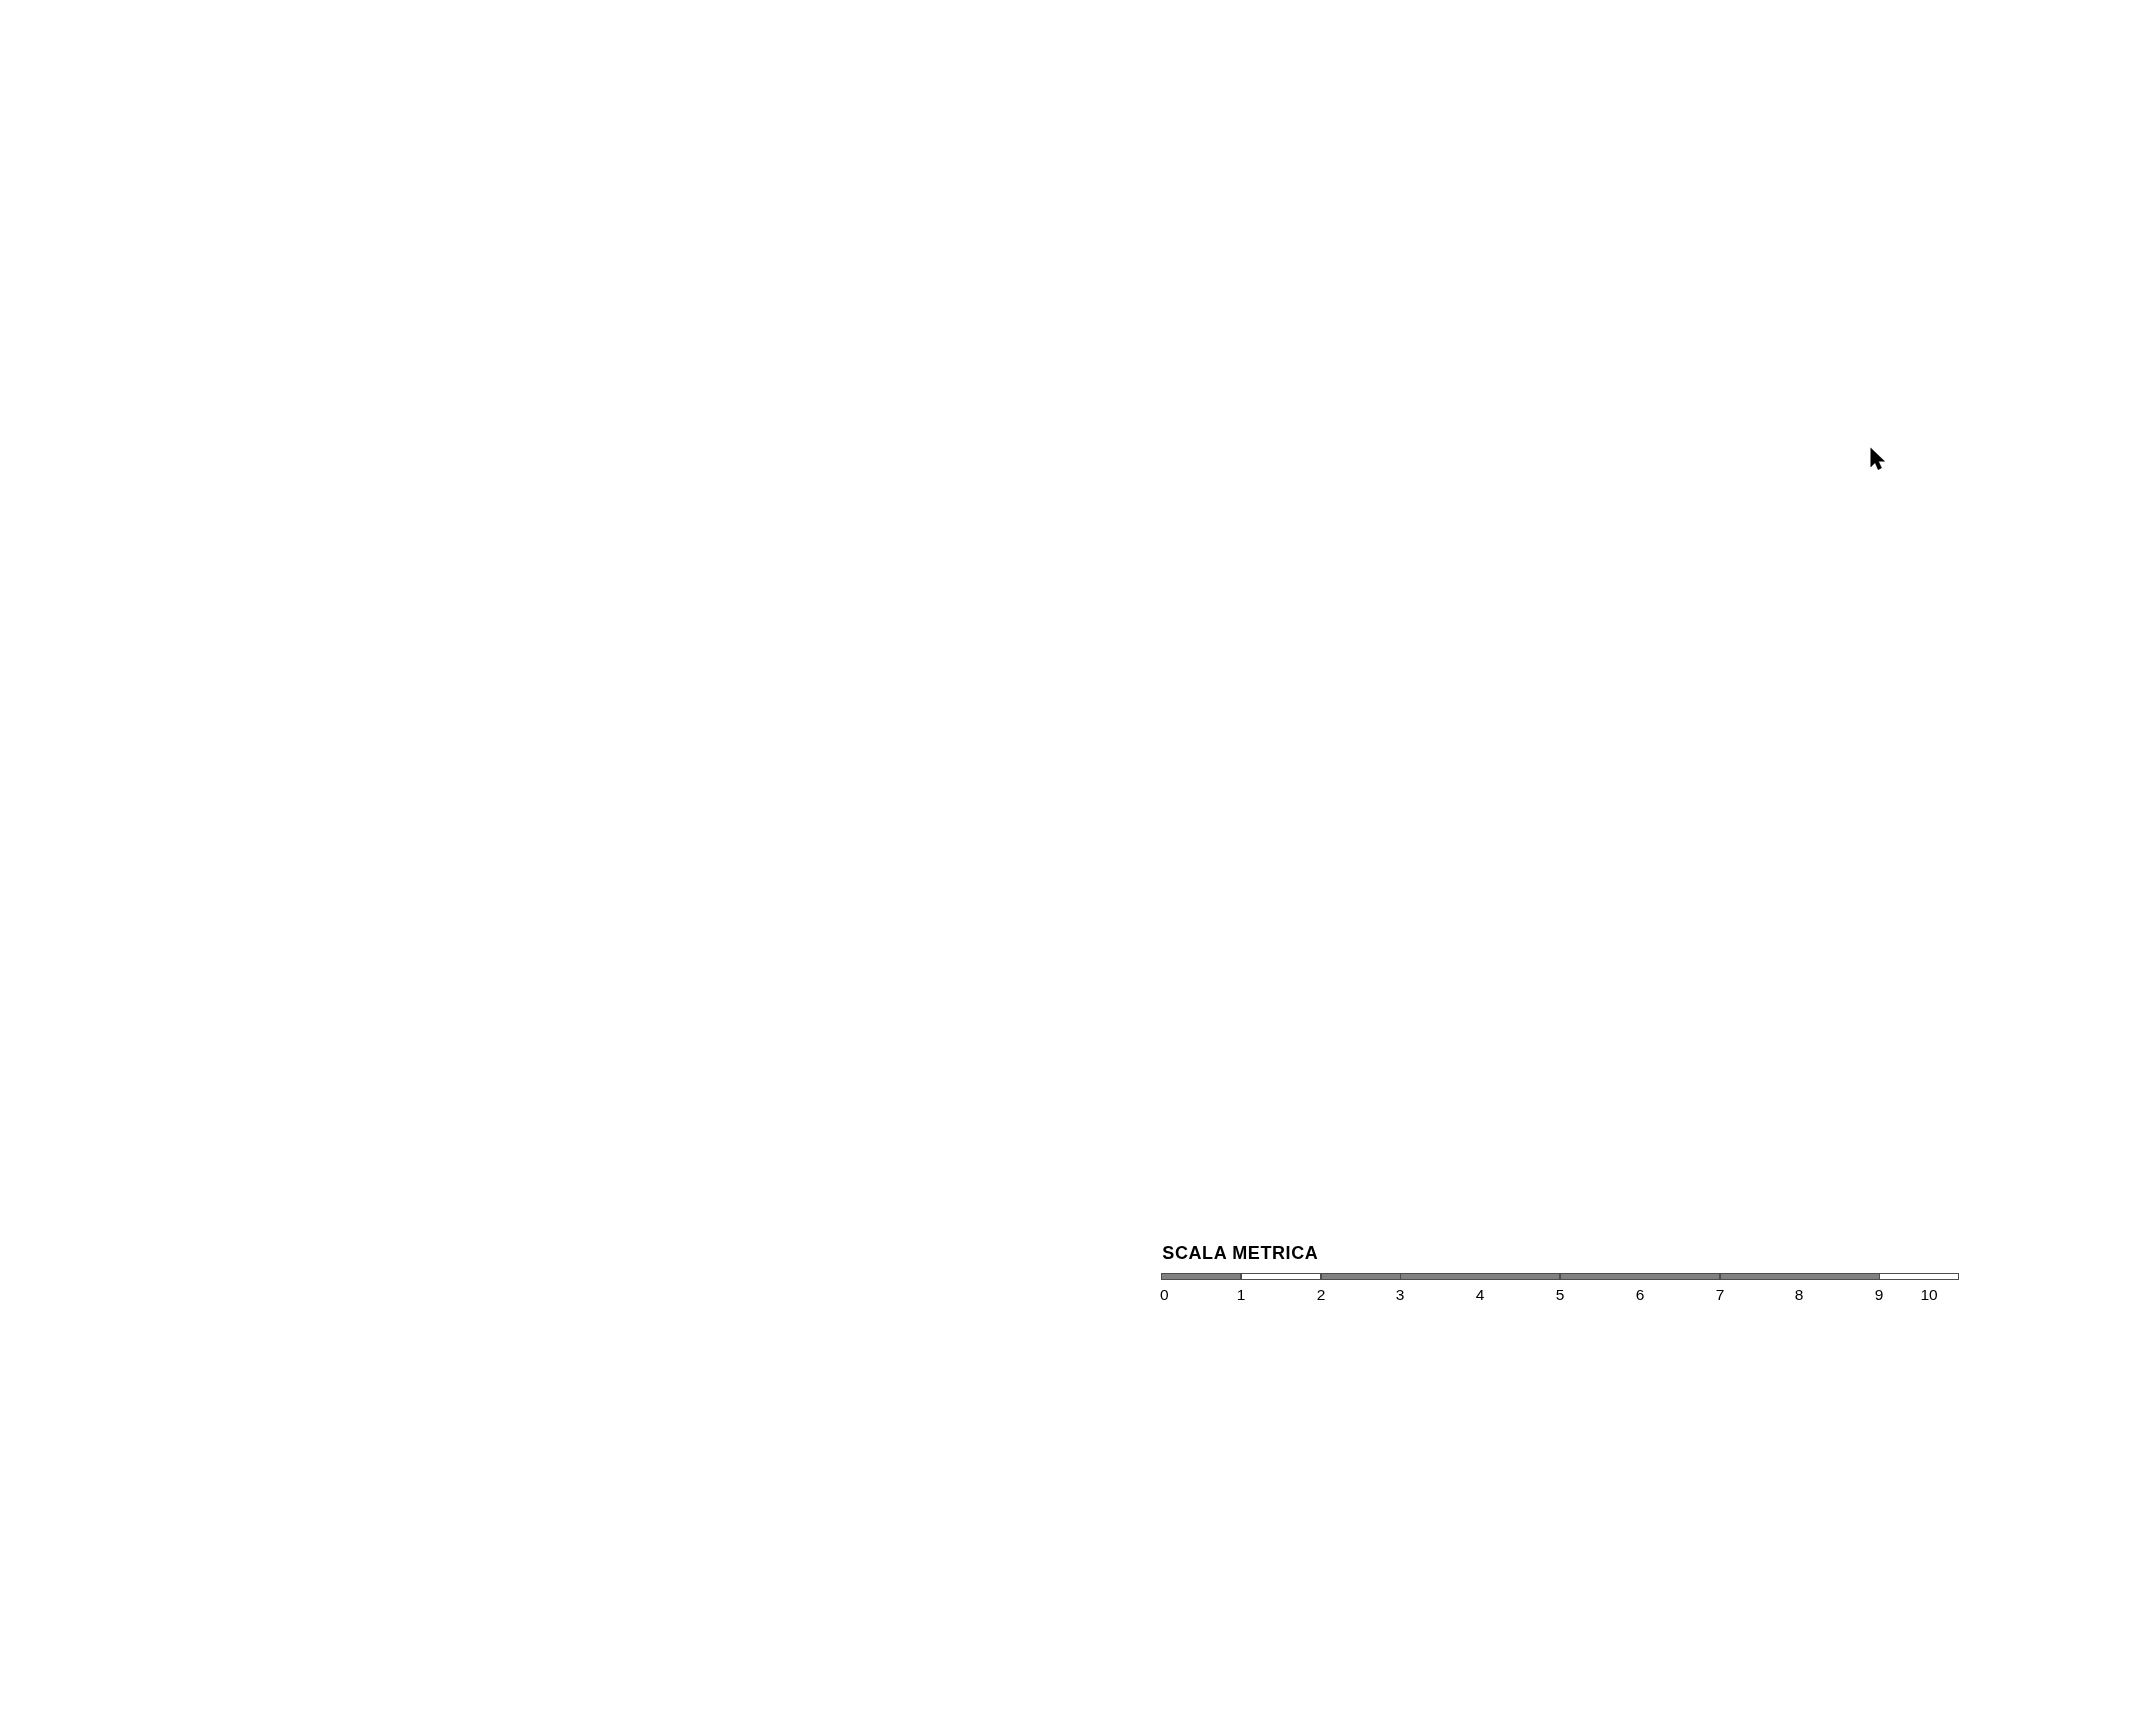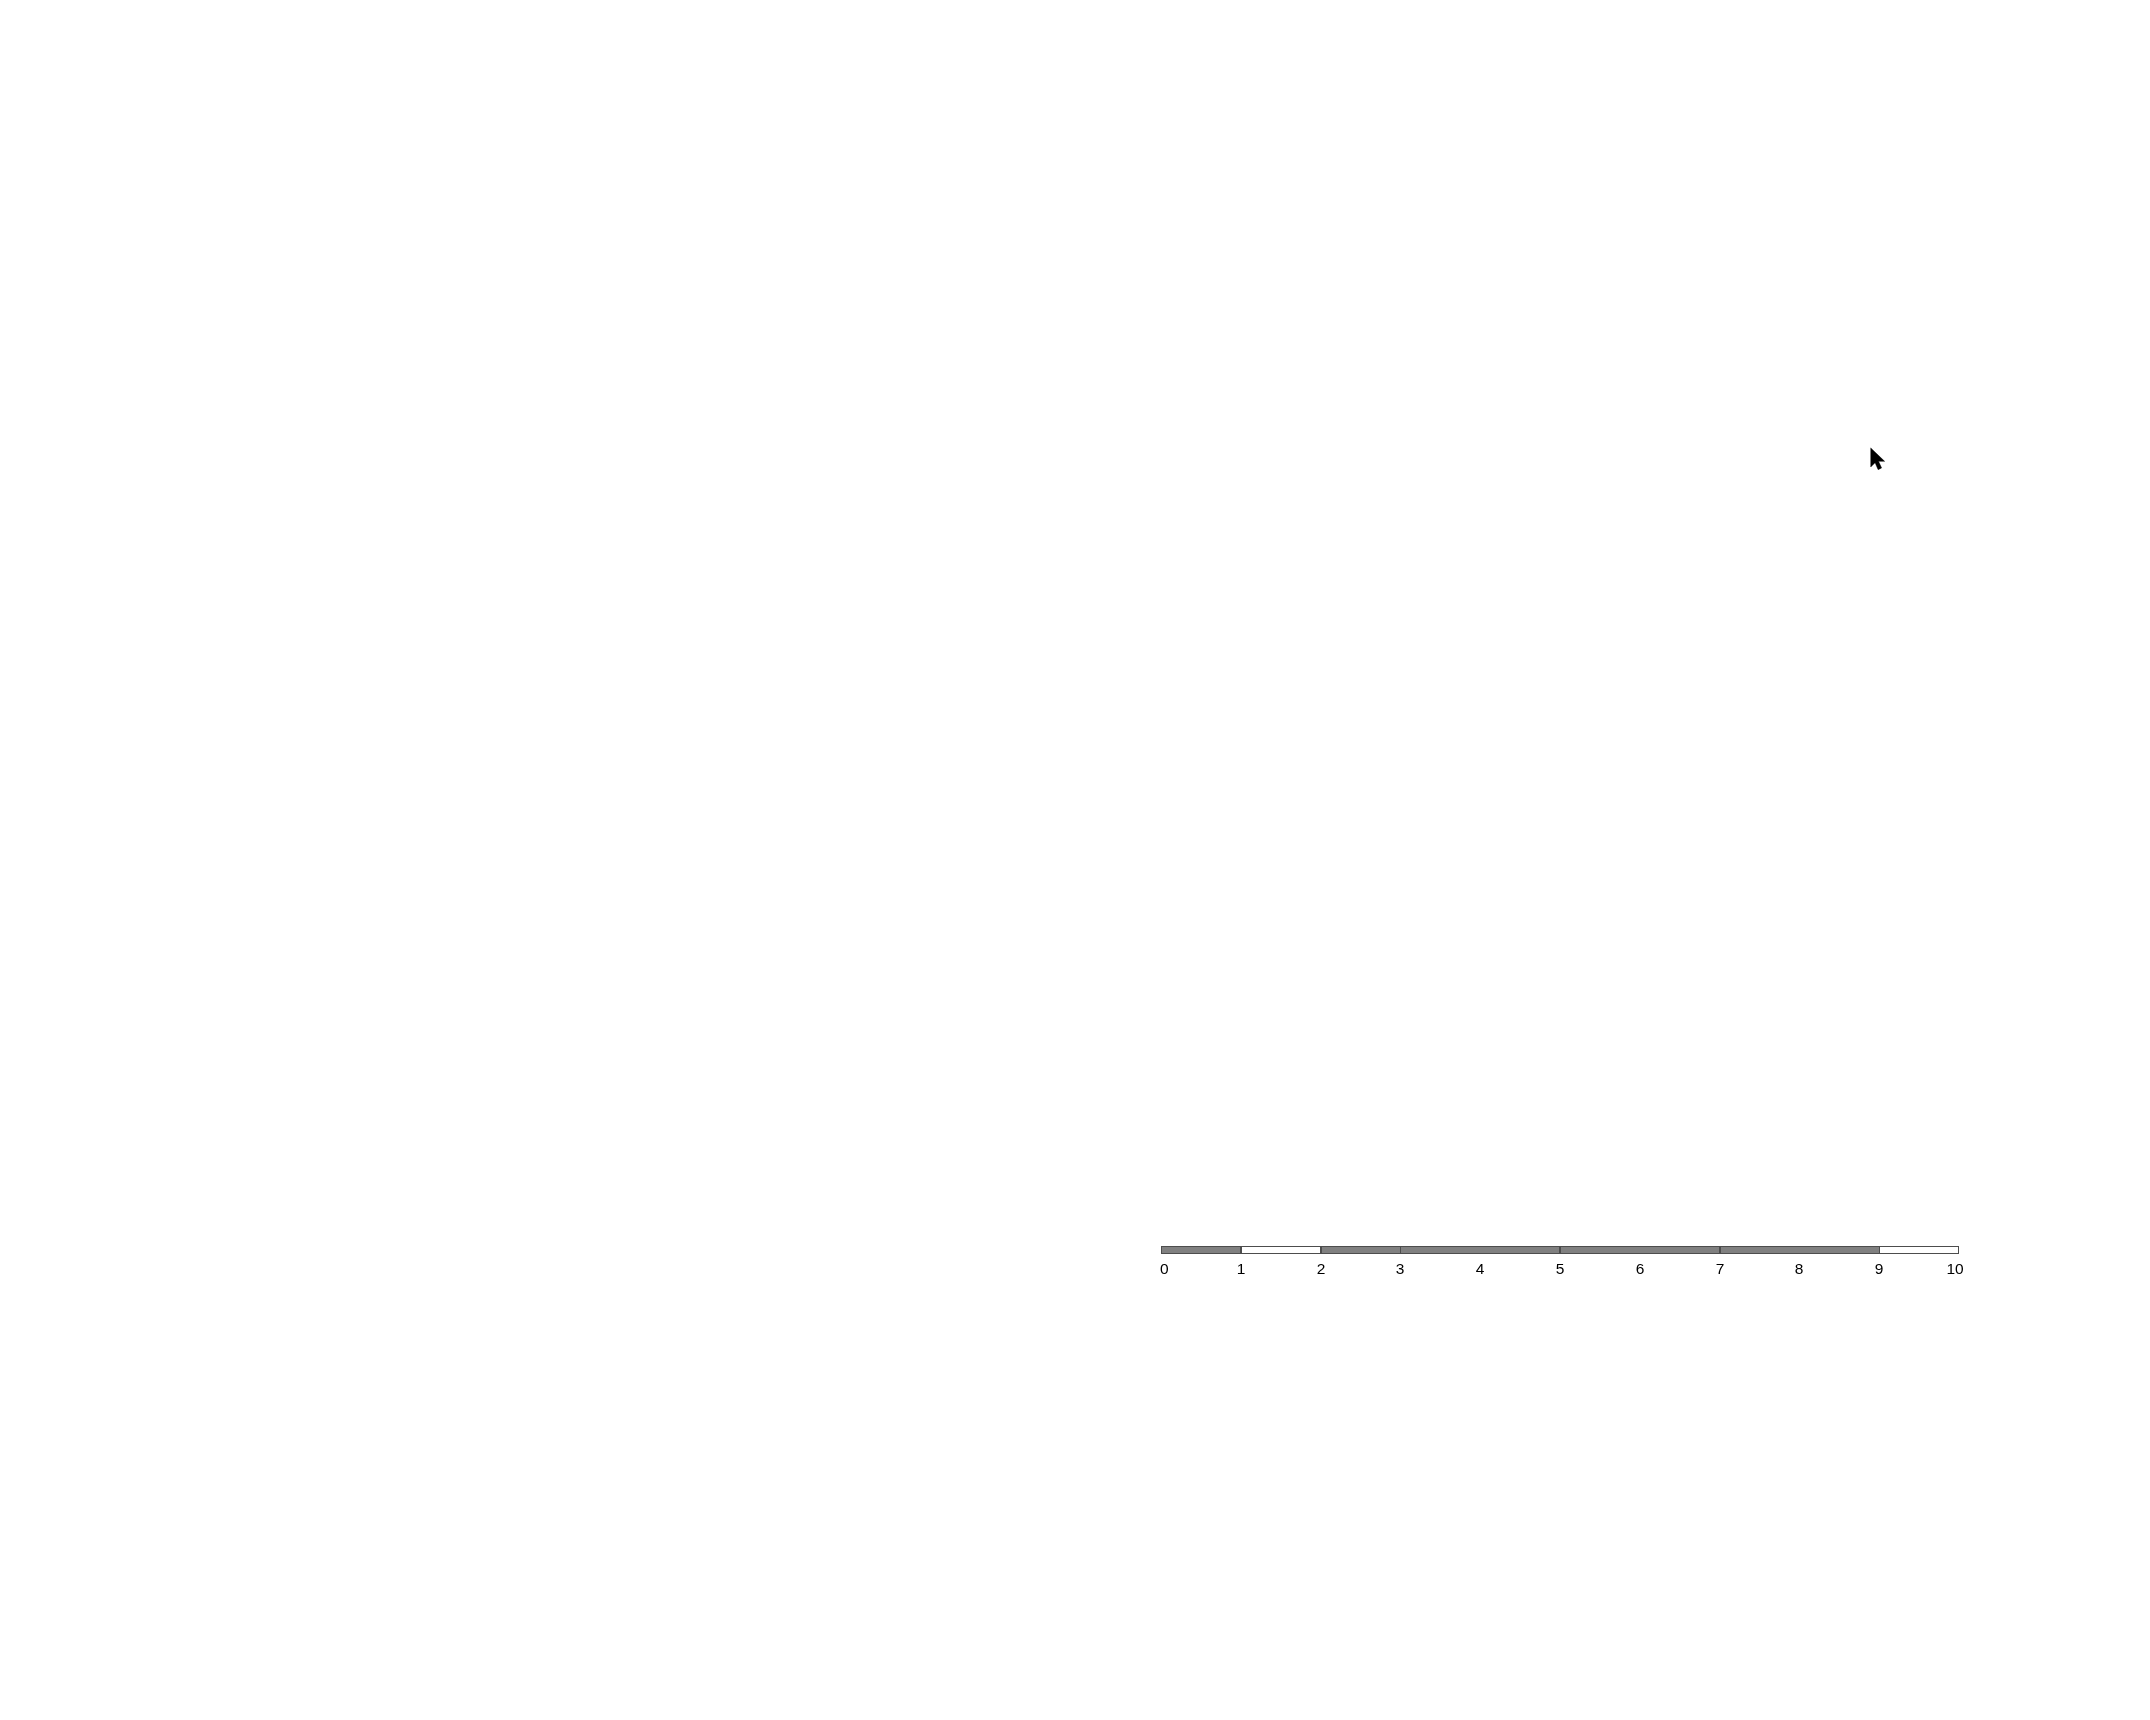--- a/index.html
+++ b/index.html
@@ -254,20 +254,21 @@
       <path d="M5066 2260
                C5056 2286, 5058 2314, 5070 2336"></path>
       <path d="M5096 2550
                C5086 2578, 5088 2606, 5102 2626"></path>
       <path d="M5094 3220
                C5086 3246, 5090 3268, 5104 3282"></path>
     </g>
   </svg>
 
   <div id="scale-bar">
+    <div id="scale-title">SCALA METRICA</div>
 
     <div id="scale-graphic">
 
       <div class="scale-seg filled" style="left:0px; width:80px;"></div>
       <div class="scale-seg empty" style="left:80px; width:80px;"></div>
       <div class="scale-seg filled" style="left:160px; width:80px;"></div>
       <div class="scale-seg filled" style="left:239px; width:160px;"></div>
       <div class="scale-seg filled" style="left:399px; width:160px;"></div>
       <div class="scale-seg filled" style="left:559px; width:160px;"></div>
       <div class="scale-seg empty" style="left:718px; width:80px;"></div>
@@ -277,21 +278,21 @@
       <span class="scale-tick-label" style="left:3.4px;">0</span>
       <span class="scale-tick-label" style="left:80px;">1</span>
       <span class="scale-tick-label" style="left:160px;">2</span>
       <span class="scale-tick-label" style="left:239px;">3</span>
       <span class="scale-tick-label" style="left:319px;">4</span>
       <span class="scale-tick-label" style="left:399px;">5</span>
       <span class="scale-tick-label" style="left:479px;">6</span>
       <span class="scale-tick-label" style="left:559px;">7</span>
       <span class="scale-tick-label" style="left:638px;">8</span>
       <span class="scale-tick-label" style="left:718px;">9</span>
-      <span class="scale-tick-label" style="left:794px;">10</span>
+      <span class="scale-tick-label" style="left:768px;">10</span>
     </div>
   </div>
 
   <svg id="cursor" viewBox="0 0 46 62">
     <path d="M4 2 L4 46 L14 36 L21 52 L29 48 L22 33 L36 33 Z" fill="#000000" stroke="#000000" stroke-width="1"></path>
   </svg>
 
 </div>
 
 

